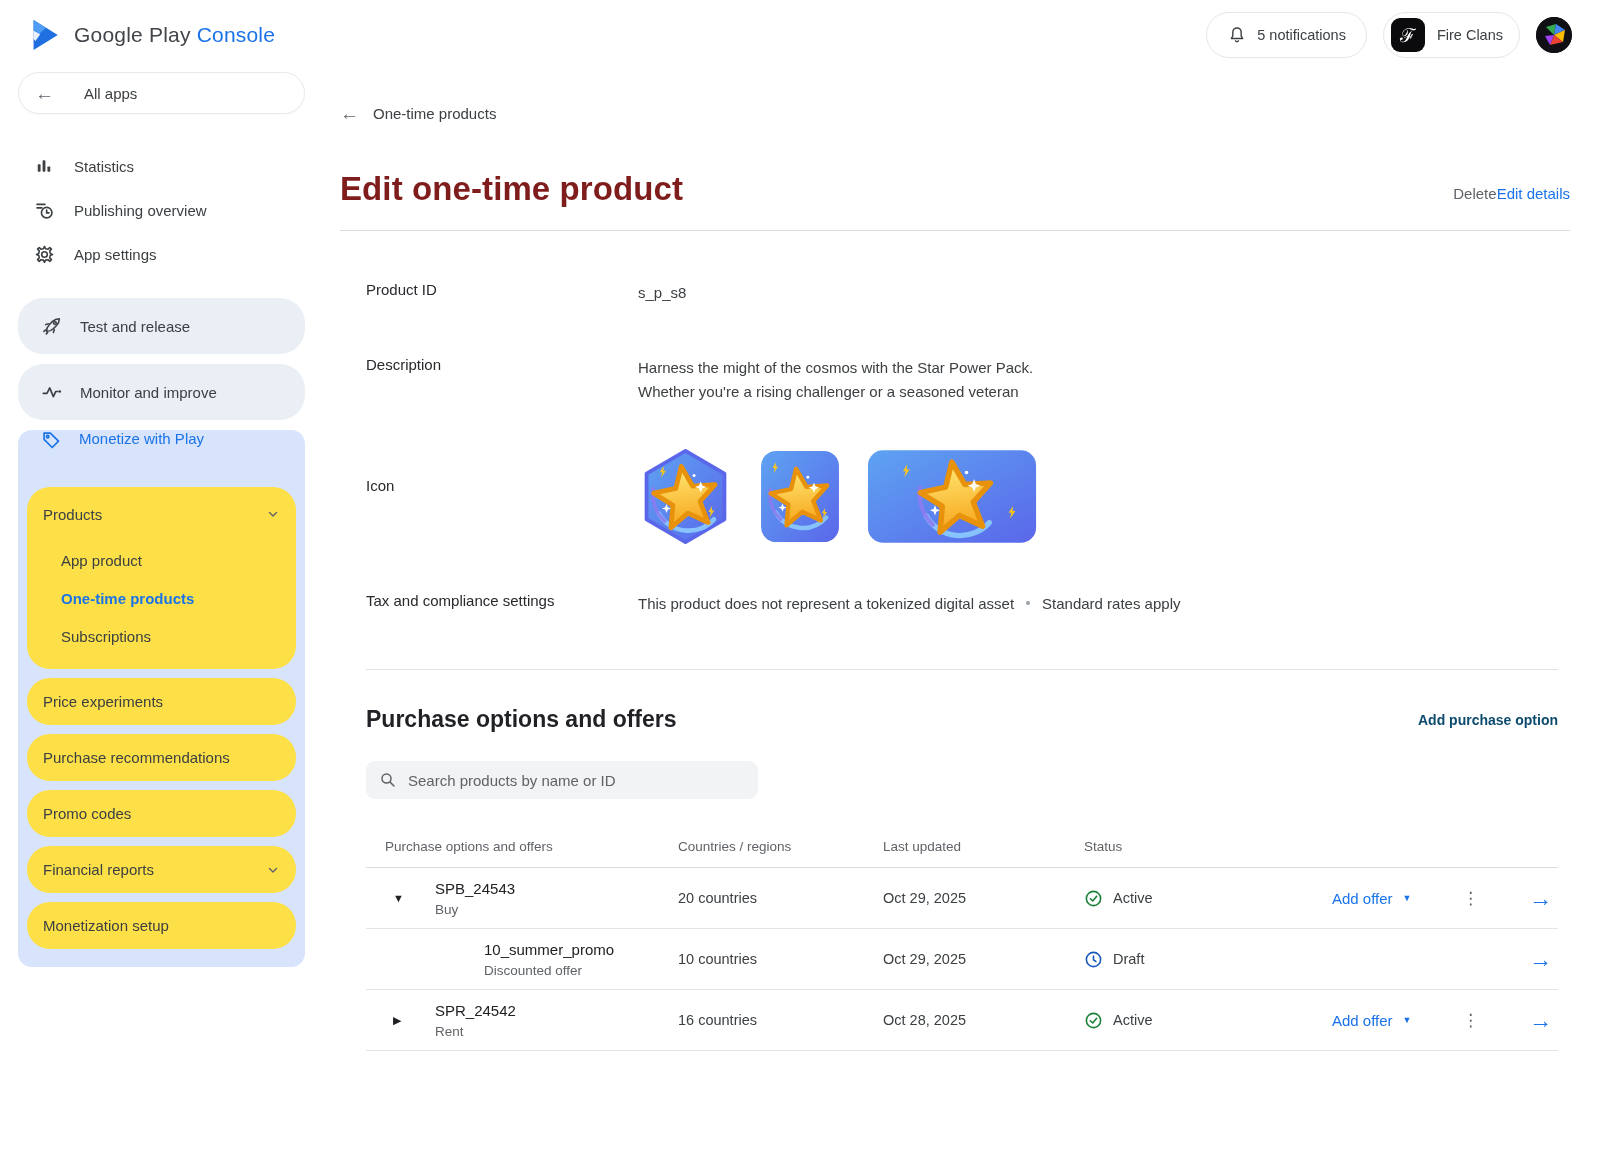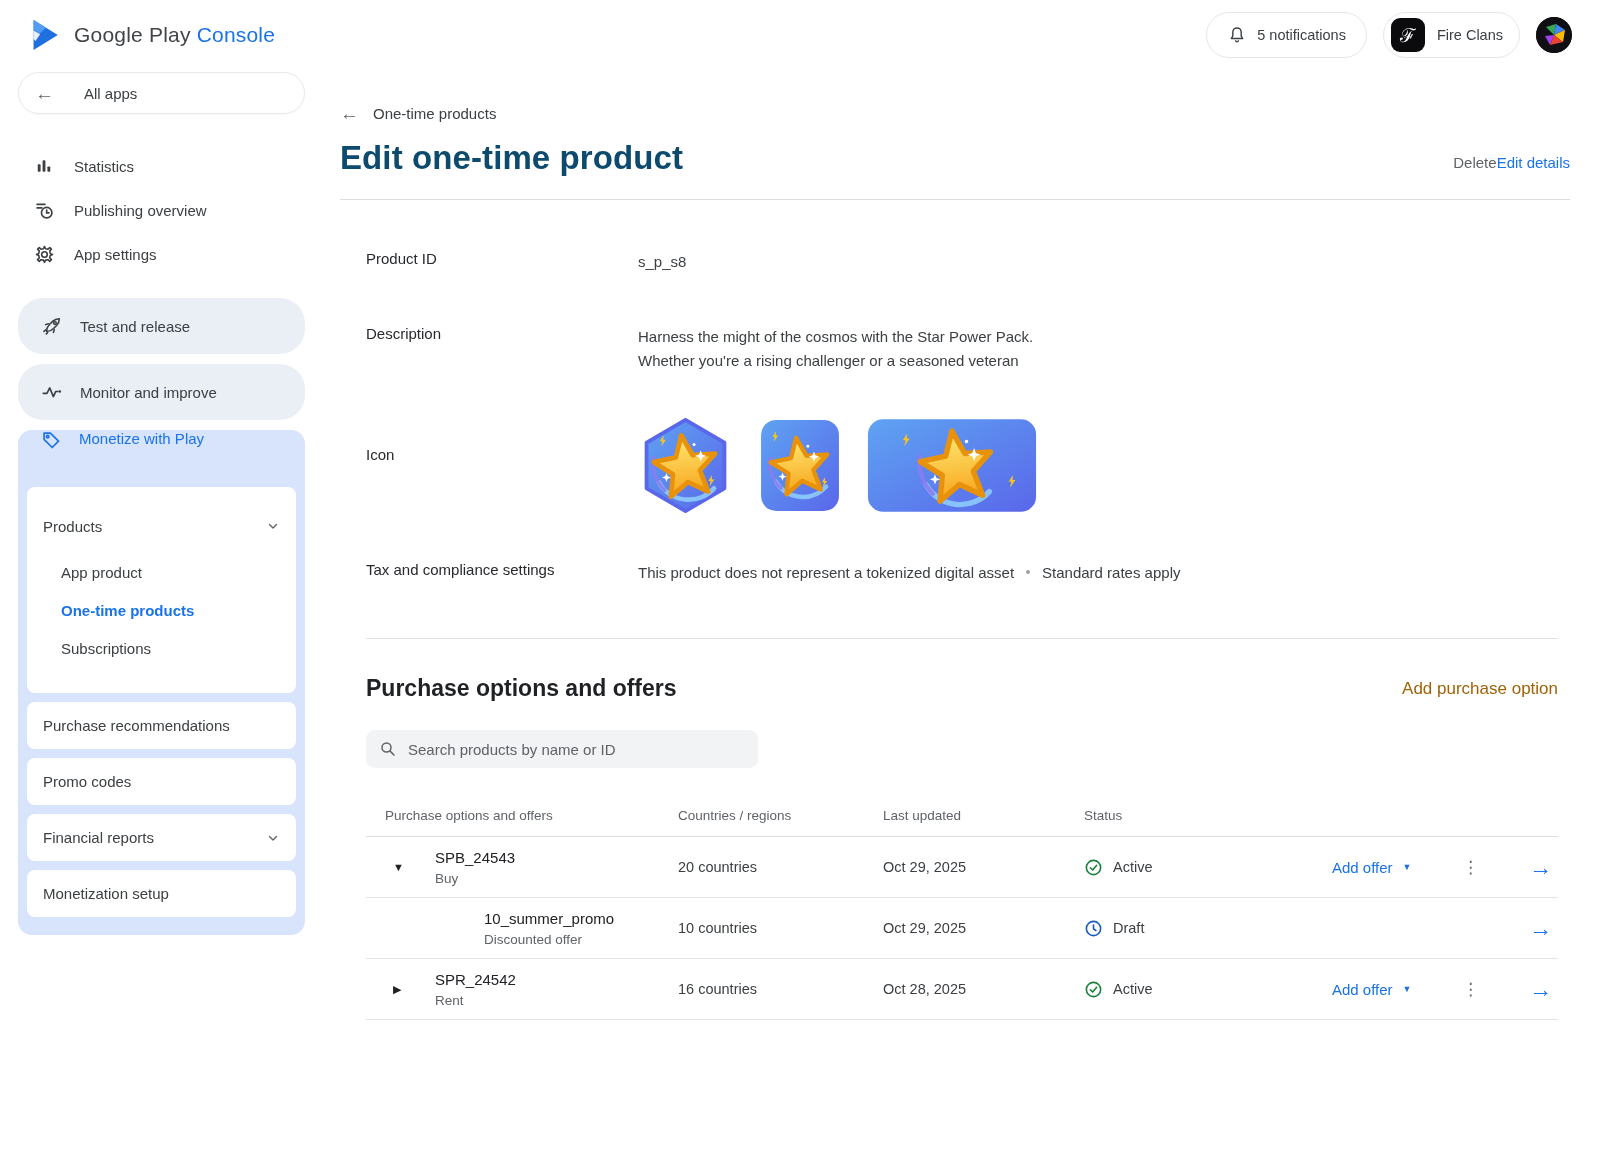--- a/index.html
+++ b/index.html
@@ -24,49 +24,49 @@
   .main { flex:1; padding:0 30px 0 18px; }
 
   
   .all-apps { height:42px; border:1px solid #e7e9ec; border-radius:22px; display:flex; align-items:center; gap:30px; padding:0 18px 0 16px; font-size:15px; color:#3c4043; cursor:pointer; box-shadow:0 1px 2px rgba(60,64,67,.04); }
   .nav-list { margin:30px 0 22px; }
   .nav-item { height:44px; display:flex; align-items:center; gap:18px; padding-left:14px; font-size:15px; color:#3c4043; border-radius:22px; cursor:pointer; }
   .nav-item .ico { width:24px; display:flex; justify-content:center; }
   .section-pill { height:56px; border-radius:25px; background:#eaeef5; margin-bottom:10px; display:flex; align-items:center; gap:17px; padding-left:23px; font-size:15px; color:#3c4043; cursor:pointer; }
   .monetize { background:#d7e4fb; border-radius:14px; padding-bottom:9px; }
   .monetize-header { height:57px; display:flex; gap:17px; padding-left:23px; color:#1a73e8; font-size:15px; font-weight:500; cursor:pointer; }
-  .mcard { background:#ffffff; border-radius:8px; margin:0 9px 9px; padding:12px 16px; }
+  .mcard { background:#fde047; border-radius:23px; margin:0 9px 9px; padding:0 16px; }
   .mcard.simple { height:47px; display:flex; align-items:center; font-size:15px; color:#3c4043; cursor:pointer; }
   .mcard .spread { display:flex; align-items:center; justify-content:space-between; width:100%; }
   .group-head { height:50px; display:flex; align-items:center; justify-content:space-between; font-size:15px; color:#3c4043; padding-top:4px; cursor:pointer; }
   .group-items { padding:4px 0 14px 18px; }
   .group-item { height:38px; display:flex; align-items:center; font-size:15px; color:#3c4043; cursor:pointer; }
   .group-item.sel { color:#1a73e8; font-weight:700; }
 
   
   .breadcrumb { margin-top:34px; display:flex; align-items:center; gap:14px; font-size:15px; color:#3c4043; }
   .back-arrow { font-size:19px; color:#5f6368; cursor:pointer; line-height:1; }
   .title-row { margin-top:16px; display:flex; align-items:flex-end; justify-content:space-between; }
-  .page-title { font-size:33px; font-weight:600; letter-spacing:.1px; color:#0c4a6e; }
+  .page-title { font-size:33px; font-weight:600; letter-spacing:.1px; color:#7f1d1d;margin-top:31px; }
   .title-actions { display:flex; padding-bottom:6px; font-size:15px; }
   .link-gray { color:#5f6368; cursor:pointer; }
   .link-blue { color:#1a73e8; font-weight:500; cursor:pointer; }
   .hr-1 { border-bottom:1px solid #dadce0; margin-top:22px; }
   .form { padding-left:26px; font-size:15px; }
   .frow { display:grid; grid-template-columns:272px 1fr; align-items:start; }
   .flabel { color:#27292d; }
   .fvalue { color:#3c4043; line-height:1.55; }
   .icons-row { display:flex; align-items:flex-start; gap:26px; }
   .tax-line { display:flex; align-items:center; gap:12px; }
   .dot-sep { width:4px; height:4px; border-radius:50%; background:#9aa0a6; display:inline-block; }
   .hr-2 { border-bottom:1px solid #dfe1e5; margin:54px 0 0 26px; width:1192px; }
 
   .purchase-head { margin:36px 0 0 26px; width:1192px; display:flex; align-items:center; justify-content:space-between; }
   .purchase-title { font-size:23px; font-weight:600; color:#1f2125; }
-  .add-purchase { font-size:17px; color:#a16207; cursor:pointer; }
+  .add-purchase { font-size:14px; color:#0c4a6e; cursor:pointer;font-weight:bold; }
   .search-box { margin:28px 0 0 26px; width:392px; height:38px; background:#f1f3f4; border-radius:9px; display:flex; align-items:center; gap:11px; padding:0 13px; }
   .search-box input { border:none; outline:none; background:transparent; font-family:"Liberation Sans", sans-serif; font-size:15px; color:#202124; width:100%; }
   .search-box input::placeholder { color:#5f6368; }
 
   .table { margin:40px 0 0 26px; width:1192px; }
   .tgrid { display:grid; grid-template-columns:312px 205px 201px 248px 1fr; align-items:center; }
   .thead { font-size:13.5px; color:#5f6368; padding-bottom:13px; border-bottom:1px solid #dadce0; }
   .thead .c1 { padding-left:19px; }
   .trow { border-bottom:1px solid #e4e4e6; min-height:61px; padding:9px 0; }
   .cell-id { display:flex; align-items:center; }
@@ -238,20 +238,23 @@
             </span>
           </div>
           <div class="group-items">
             <div class="group-item">App product</div>
             <div class="group-item sel">One-time products</div>
             <div class="group-item">Subscriptions</div>
           </div>
         </div>
 
         <div class="mcard simple">
+          <span>Price experiments</span>
+        </div>
+        <div class="mcard simple">
           <span>Purchase recommendations</span>
         </div>
         <div class="mcard simple">
           <span>Promo codes</span>
         </div>
         <div class="mcard simple">
           <span class="spread">
             <span>Financial reports</span>
             <span>
               <svg width="14" height="14" viewBox="0 0 24 24" fill="none" stroke="#5f6368" stroke-width="2.4" stroke-linecap="round" stroke-linejoin="round">

